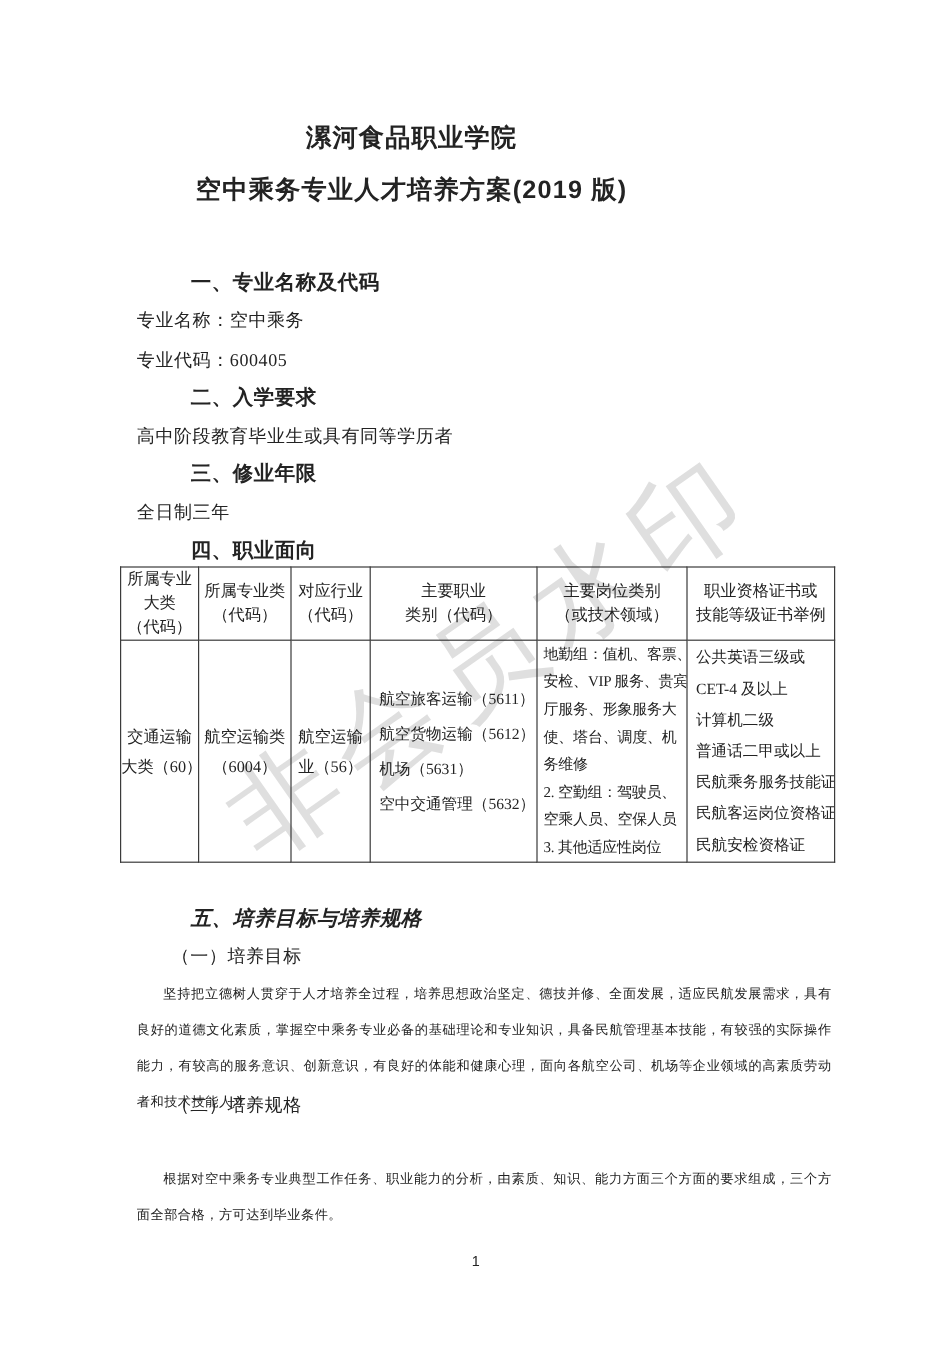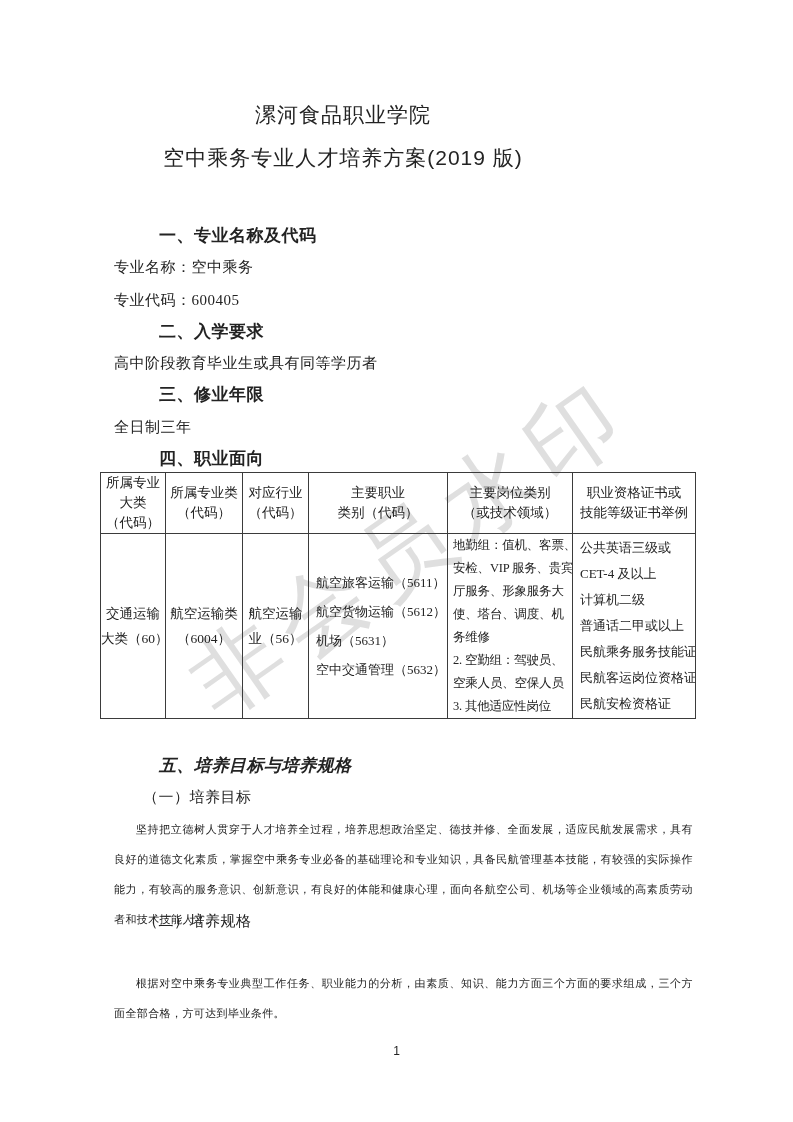--- a/index.html
+++ b/index.html
@@ -30,21 +30,21 @@
     transform:rotate(-35deg);
     font-family:"Liberation Sans","DejaVu Sans",sans-serif;
     white-space:nowrap;
     z-index:0;
     user-select:none;
   }
   .layer{position:absolute;z-index:1;}
   .doc-title{
     left:0;top:101px;width:686px;
     text-align:center;
-    font-size:21px;font-weight:normal;
+    font-size:21px;font-weight:bold;
     font-family:"Liberation Sans","DejaVu Sans",sans-serif;
     letter-spacing:1px;
     margin:0;
   }
   .doc-title.t2{top:144px;}
   .h2{
     font-size:17px;font-weight:bold;
     font-family:"Liberation Sans","DejaVu Sans",sans-serif;
     letter-spacing:.5px;
     white-space:nowrap;

